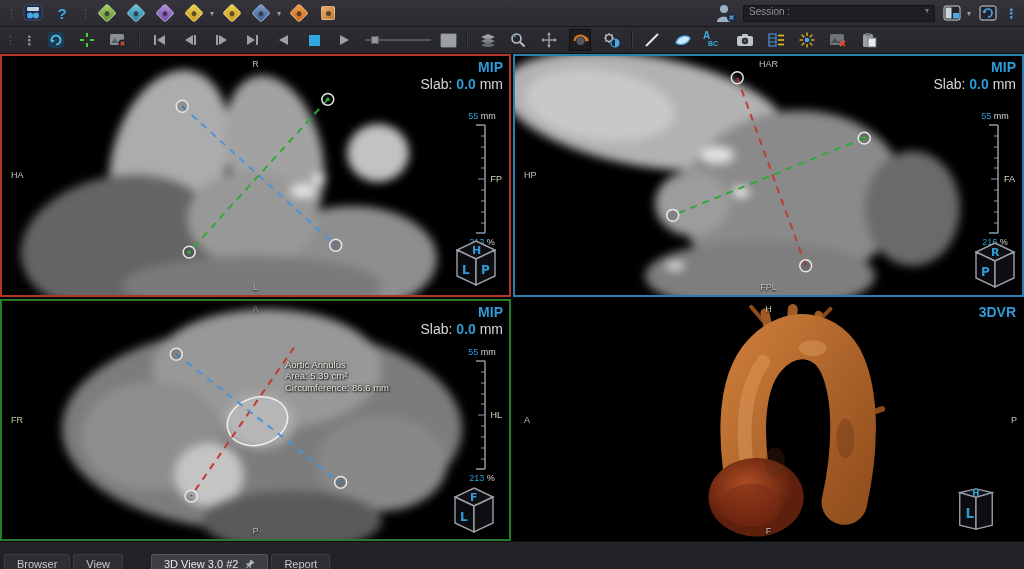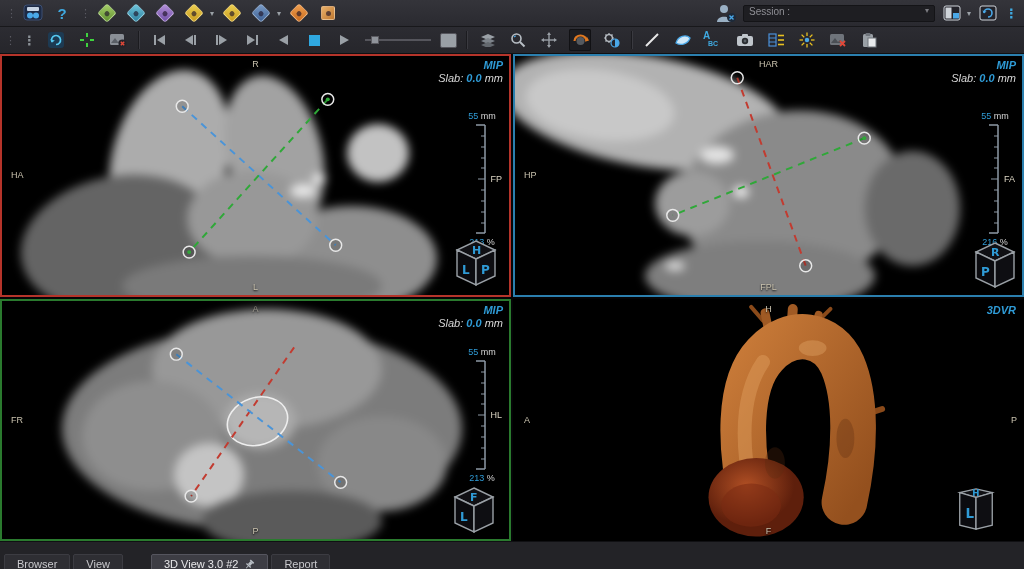--- a/index.html
+++ b/index.html
@@ -44,21 +44,21 @@
   .vp2 { border-color:var(--blue-border); }
   .vp3 { border-color:var(--green-border); }
   .ct { position:absolute; inset:0; filter:blur(5px); background:#000; }
   .blob { position:absolute; border-radius:50%; }
   .ov { position:absolute; inset:0; width:100%; height:100%; }
   .orient { position:absolute; color:var(--warm); font-size:9px; text-shadow:0 1px 2px #000; z-index:5; }
   .o-top { top:3px; left:50%; transform:translateX(-50%); }
   .o-bottom { bottom:3px; left:50%; transform:translateX(-50%); }
   .o-left { left:9px; top:50%; transform:translateY(-50%); }
   .o-right { right:5px; top:50%; transform:translateY(-50%); }
-  .modeblk { position:absolute; top:3px; right:6px; text-align:right; z-index:5; font-size:11px;font-style:italic; }
+  .modeblk { position:absolute; top:3px; right:6px; text-align:right; z-index:5; font-size:14px; }
   .mip { color:var(--accent); font-weight:bold; }
   .slab { color:#d6d6d6; margin-top:1px; }
   .slab .v { color:var(--accent); font-weight:bold; }
   .ruler { position:absolute; right:4px; top:55px; width:46px; text-align:center; z-index:5; font-size:9px; color:#d6d6d6; }
   .vp3 .ruler { top:46px; }
   .ruler .rv { color:var(--accent); }
   .ruler svg { display:block; margin:2px auto; }
   .ruler .mid { position:absolute; right:3px; top:50%; transform:translateY(-50%); color:#ddd6c4; }
   .cube { position:absolute; z-index:5; }
   .anno { position:absolute; left:283px; top:58px; z-index:6; color:#ece8de; font-size:9.5px; line-height:11.5px;
@@ -439,20 +439,25 @@
       <div class="blob" style="left:200px;top:190px;width:180px;height:60px;background:#5a5a5a"></div>
     </div>
     <svg class="ov" viewBox="0 0 512 242" preserveAspectRatio="none">
       <ellipse cx="258" cy="122" rx="31" ry="24" transform="rotate(-18 258 122)" fill="rgba(255,255,255,.14)" stroke="#eeeeee" stroke-width="1.6"></ellipse>
       <line x1="295" y1="47" x2="191" y2="198" style="stroke:var(--measure-red)" stroke-width="2" stroke-dasharray="7 6"></line>
       <line x1="176" y1="54" x2="342" y2="184" style="stroke:var(--measure-blue)" stroke-width="2" stroke-dasharray="7 6"></line>
       <circle cx="176" cy="54" r="6" fill="rgba(0,0,0,.15)" stroke="#e8e8e8" stroke-width="1.5"></circle>
       <circle cx="342" cy="184" r="6" fill="rgba(0,0,0,.15)" stroke="#e8e8e8" stroke-width="1.5"></circle>
       <circle cx="191" cy="198" r="6" fill="rgba(0,0,0,.15)" stroke="#e8e8e8" stroke-width="1.5"></circle>
     </svg>
+    <div class="anno">
+      <div>Aortic Annulus</div>
+      <div>Area: 5.39 cm²</div>
+      <div>Circumference: 86.6 mm</div>
+    </div>
     <span class="orient o-top" style="opacity:.55">A</span>
     <span class="orient o-left">FR</span>
     <span class="orient o-bottom">P</span>
     <div class="modeblk">
       <div class="mip">MIP</div>
       <div class="slab"><span>Slab:</span>
         <span class="v">0.0</span>
         <span>mm</span></div>
     </div>
     <div class="ruler">

